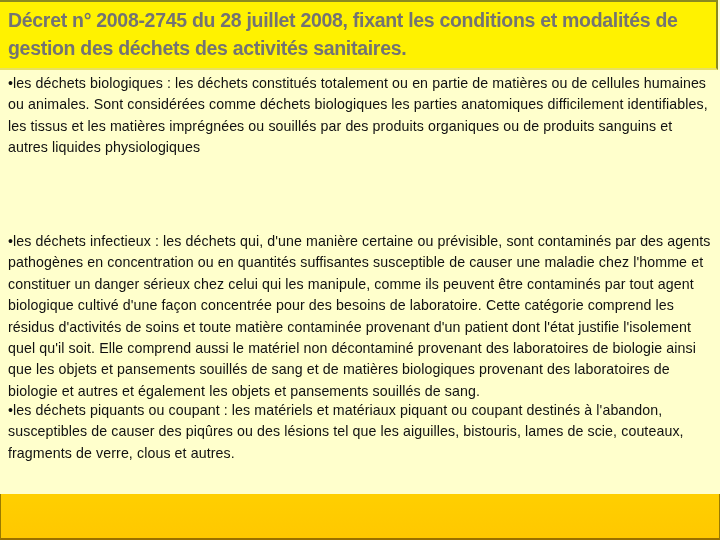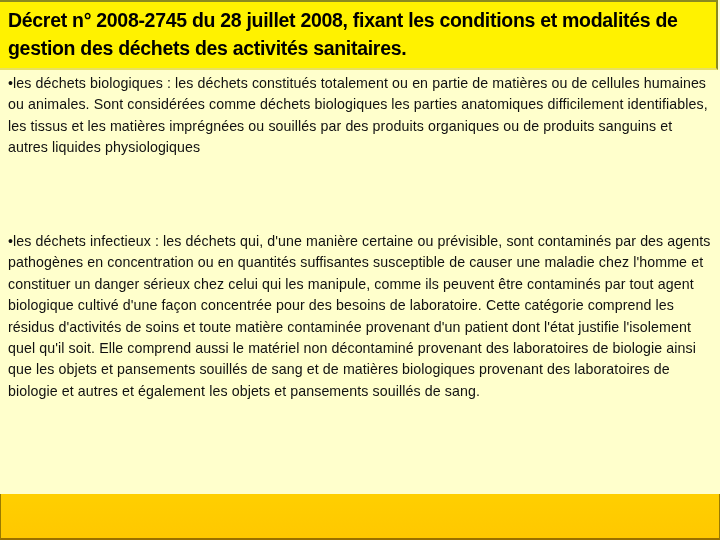--- a/index.html
+++ b/index.html
@@ -29,21 +29,21 @@
     }
     .title-text {
       position: absolute;
       left: 8px;
       top: 4px;
       width: 700px;
       font-size: 19.5px;
       font-weight: bold;
       line-height: 28px;
       letter-spacing: -0.3px;
-      color: #000000;
+      color: #737373;
       margin: 0;
     }
     .content {
       position: absolute;
       left: 0;
       top: 70px;
       width: 720px;
       height: 424px;
       background: #FFFFCC;
     }
@@ -75,15 +75,16 @@
 </head>
 <body>
 
 <div class="title-bar">
   <h1 class="title-text">Décret n° 2008-2745 du 28 juillet 2008, fixant les conditions et modalités de gestion des déchets des activités sanitaires.</h1>
 </div>
 
 <div class="content">
   <p class="para para-1">•les déchets biologiques : les déchets constitués totalement ou en partie de matières ou de cellules humaines ou animales. Sont considérées comme déchets biologiques les parties anatomiques difficilement identifiables, les tissus et les matières imprégnées ou souillés par des produits organiques ou de produits sanguins et autres liquides physiologiques</p>
   <p class="para para-2">•les déchets infectieux : les déchets qui, d'une manière certaine ou prévisible, sont contaminés par des agents pathogènes en concentration ou en quantités suffisantes susceptible de causer une maladie chez l'homme et constituer un danger sérieux chez celui qui les manipule, comme ils peuvent être contaminés par tout agent biologique cultivé d'une façon concentrée pour des besoins de laboratoire. Cette catégorie comprend les résidus d'activités de soins et toute matière contaminée provenant d'un patient dont l'état justifie l'isolement quel qu'il soit. Elle comprend aussi le matériel non décontaminé provenant des laboratoires de biologie ainsi que les objets et pansements souillés de sang et de matières biologiques provenant des laboratoires de biologie et autres et également les objets et pansements souillés de sang.</p>
+  <p class="para para-3">•les déchets piquants ou coupant : les matériels et matériaux piquant ou coupant destinés à l'abandon, susceptibles de causer des piqûres ou des lésions tel que les aiguilles, bistouris, lames de scie, couteaux, fragments de verre, clous et autres.</p>
 </div>
 
 <div class="bottom-strip"></div>
 
 </body></html>

